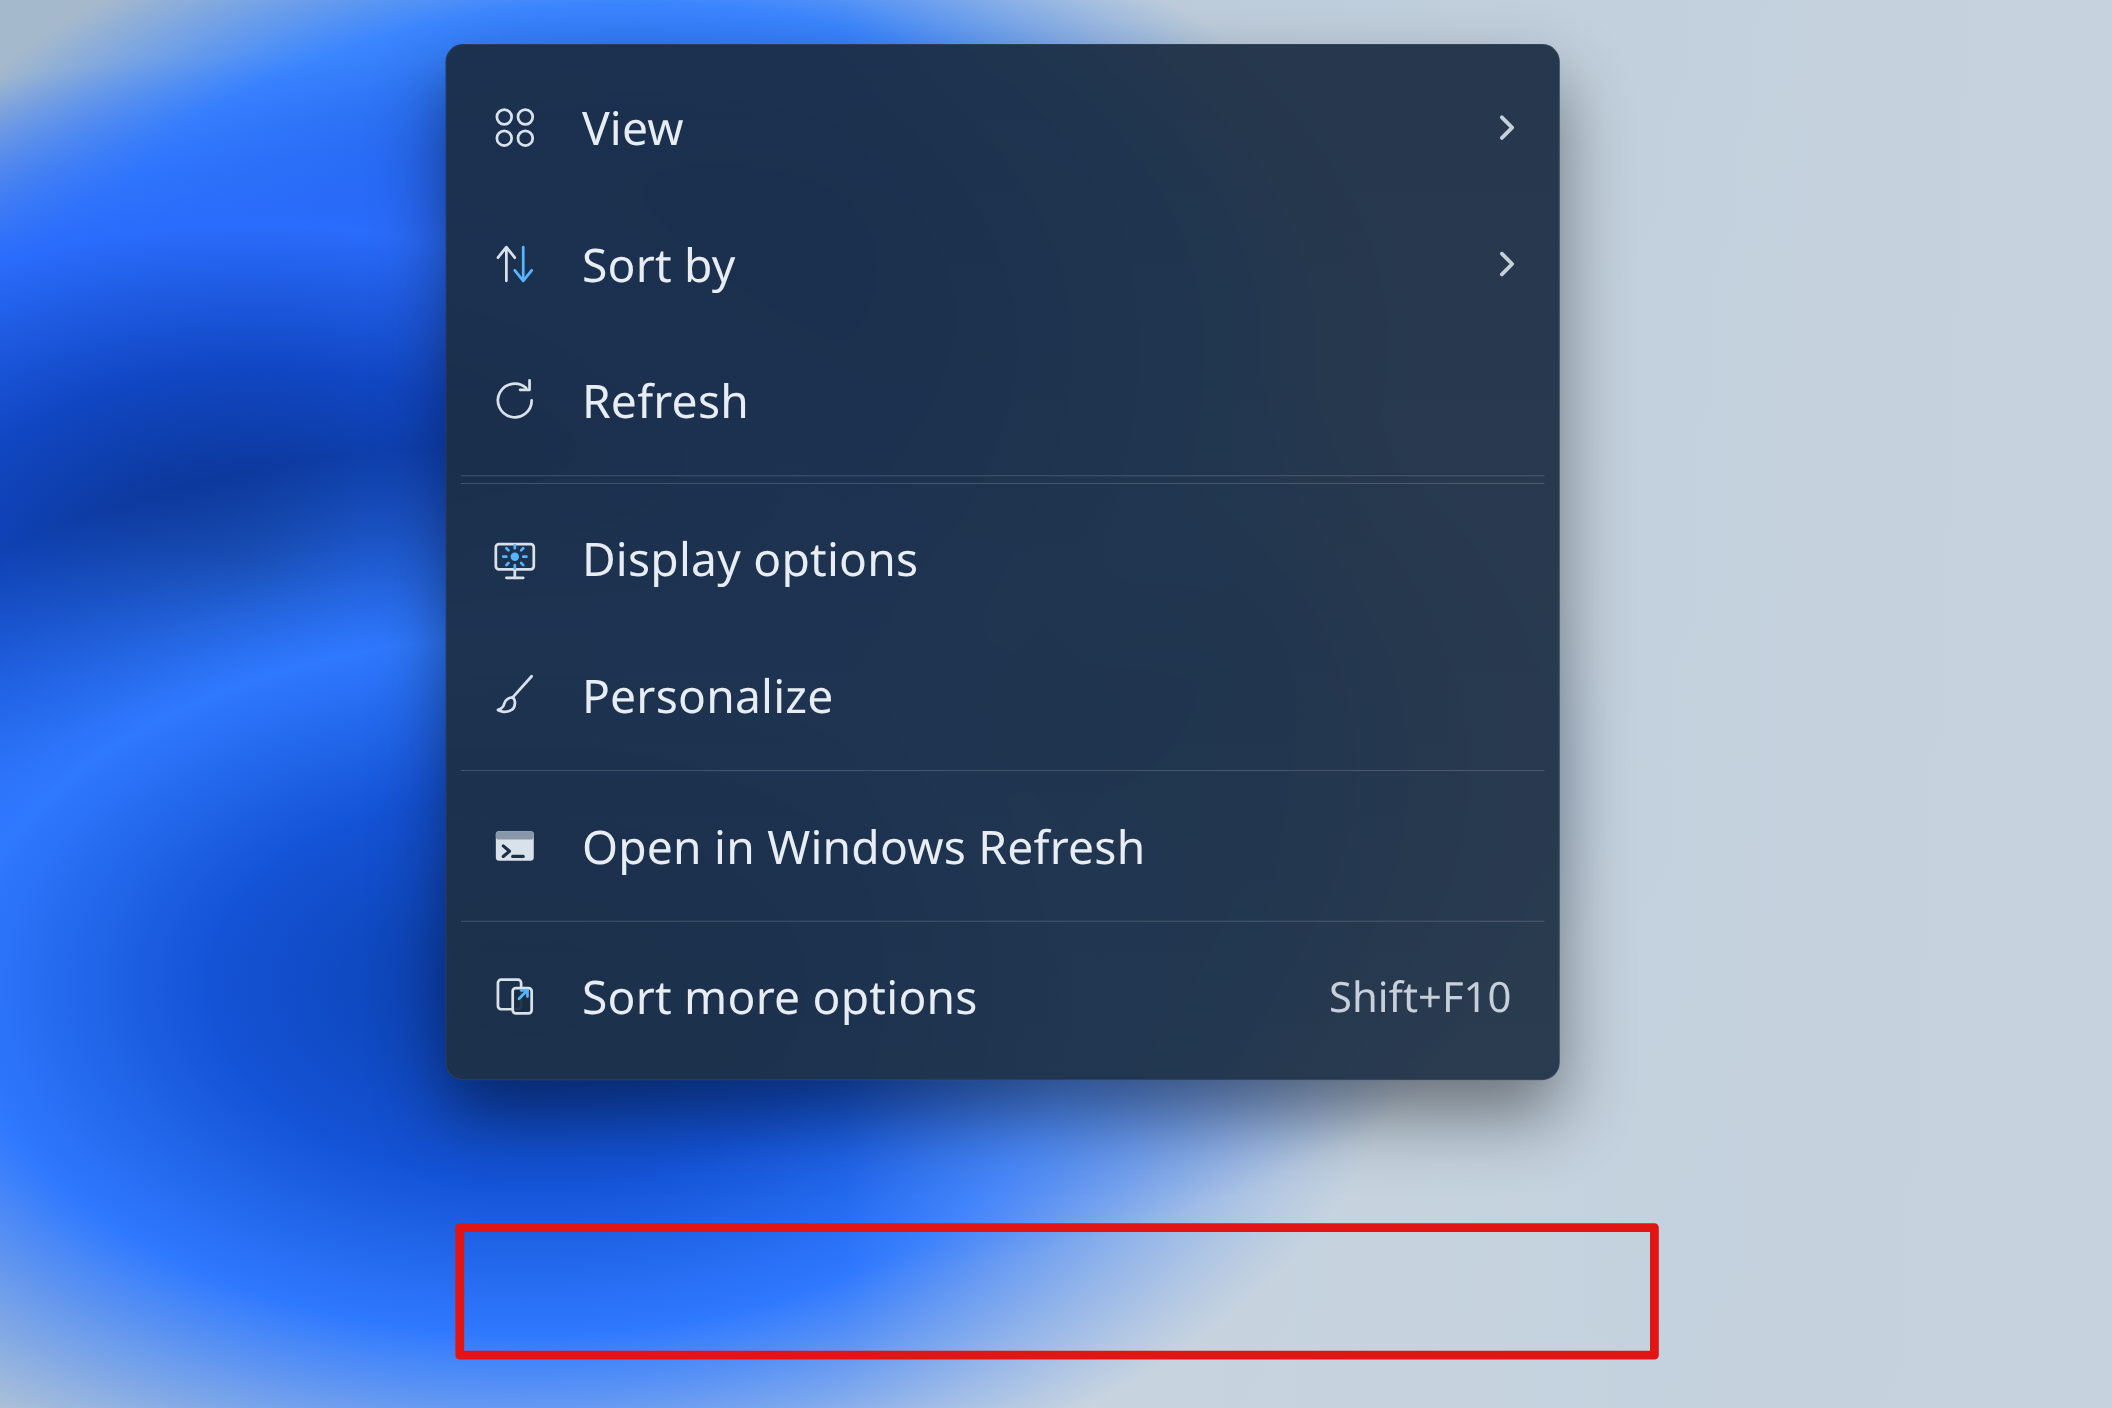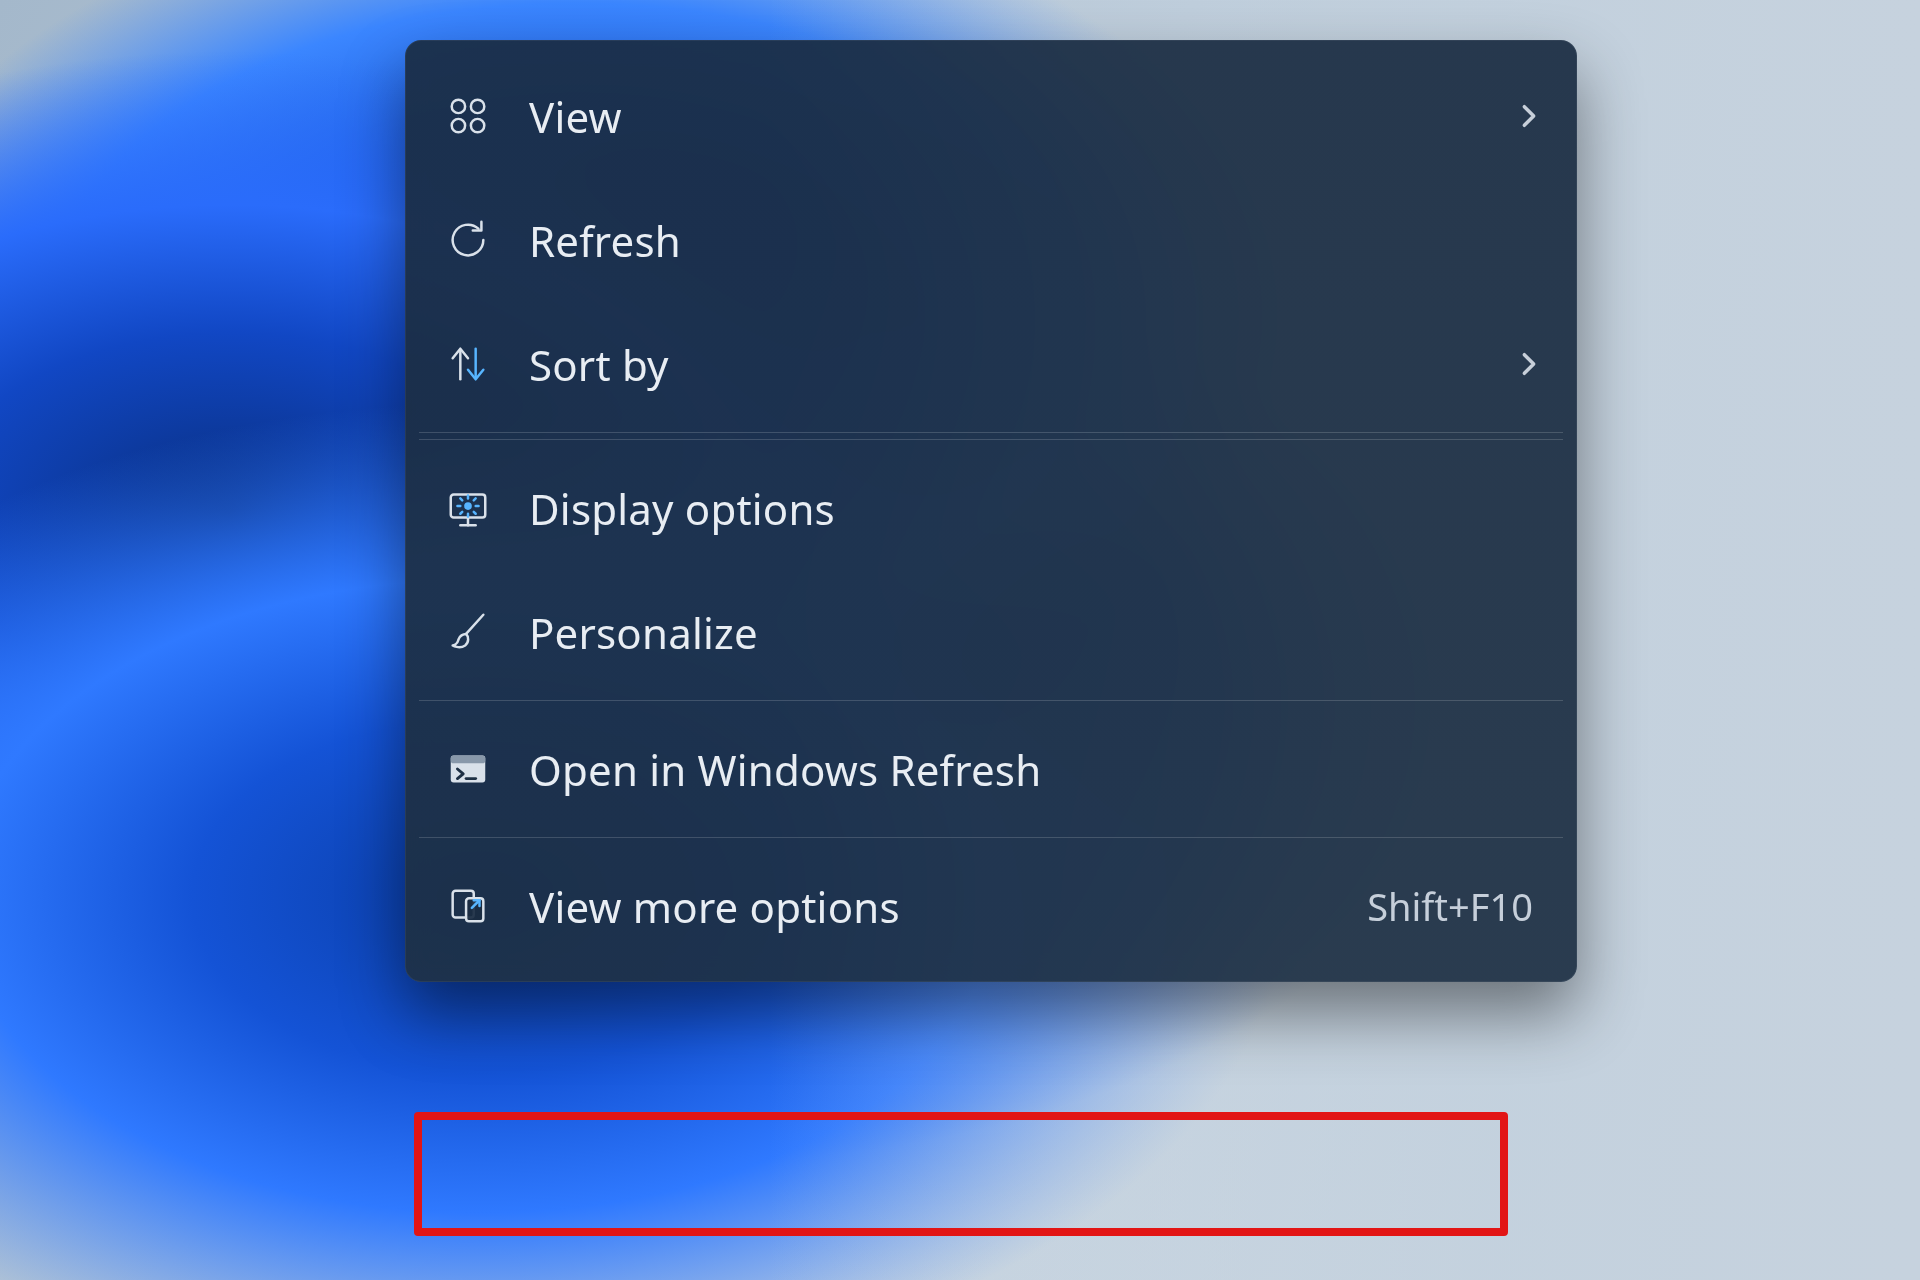--- a/index.html
+++ b/index.html
@@ -31,21 +31,21 @@
     position: absolute;
     inset: 0;
     background: linear-gradient(90deg, rgba(183,199,214,0) 40%, rgba(194,208,221,0.85) 78%, #c6d2de 100%);
   }
 
   
   .context-menu {
     position: absolute;
     left: 405px;
     top: 40px;
-    width: 1172px;
+    width: 1013px;
     border-radius: 16px;
     padding: 14px 0;
     box-sizing: border-box;
     color: #e9eef4;
     background: linear-gradient(180deg, rgba(26,44,66,0.93) 0%, rgba(30,48,68,0.93) 100%);
     box-shadow: 0 32px 64px rgba(0,0,0,0.45), 0 0 0 1px rgba(255,255,255,0.06) inset;
     backdrop-filter: blur(12px);
   }
 
   .menu-item {
@@ -150,42 +150,42 @@
     <span class="chevron">
       <svg viewBox="0 0 24 24">
           <polyline points="8 4 16 12 8 20"></polyline>
         </svg>
     </span>
   </div>
 
   <div class="menu-item">
     <span class="icon">
       <svg viewBox="0 0 48 48">
-        <path d="M40 24a16 16 0 1 1-5.2-11.8"></path>
-        <polyline points="38 5 38 14 29 14"></polyline>
-      </svg>
-    </span>
-    <span class="label">Refresh</span>
-  </div>
-
-  <div class="menu-item">
-    <span class="icon">
-      <svg viewBox="0 0 48 48">
         <line x1="16" y1="40" x2="16" y2="10"></line>
         <polyline points="8 18 16 8 24 18"></polyline>
         <line x1="32" y1="8" x2="32" y2="38" class="accent-blue"></line>
         <polyline points="24 30 32 40 40 30" class="accent-blue"></polyline>
       </svg>
     </span>
     <span class="label">Sort by</span>
     <span class="chevron">
       <svg viewBox="0 0 24 24">
           <polyline points="8 4 16 12 8 20"></polyline>
         </svg>
     </span>
+  </div>
+
+  <div class="menu-item">
+    <span class="icon">
+      <svg viewBox="0 0 48 48">
+        <path d="M40 24a16 16 0 1 1-5.2-11.8"></path>
+        <polyline points="38 5 38 14 29 14"></polyline>
+      </svg>
+    </span>
+    <span class="label">Refresh</span>
   </div>
 
   <div class="separator"></div>
 
 
   <div class="separator"></div>
 
   <div class="menu-item">
     <span class="icon">
       <svg viewBox="0 0 48 48">
@@ -236,19 +236,19 @@
 
   <div class="menu-item" style="position:relative;">
     <span class="icon">
       <svg viewBox="0 0 48 48">
         <rect x="8" y="8" width="22" height="28" rx="3"></rect>
         <rect x="22" y="16" width="18" height="24" rx="3" fill="rgba(26,44,66,0.93)"></rect>
         <polyline points="28 26 36 18" class="accent-blue"></polyline>
         <polyline points="30 18 36 18 36 24" class="accent-blue"></polyline>
       </svg>
     </span>
-    <span class="label">View more options</span>
+    <span class="label">Sort more options</span>
     <span class="shortcut">Shift+F10</span>
   </div>
 
 </div>
 
 <div class="highlight-box" style="left:414px; top:1112px; width:1094px; height:124px;"></div>
 
 </body></html>

